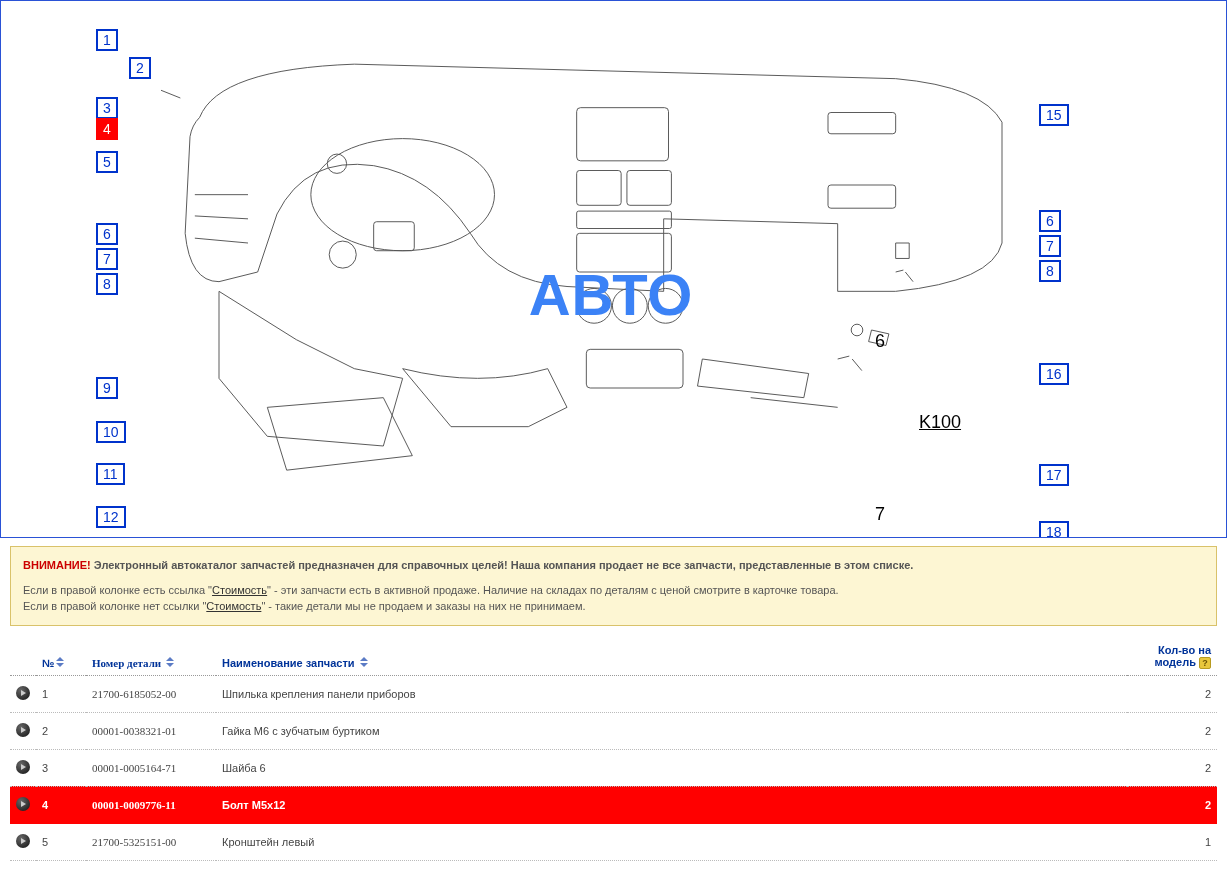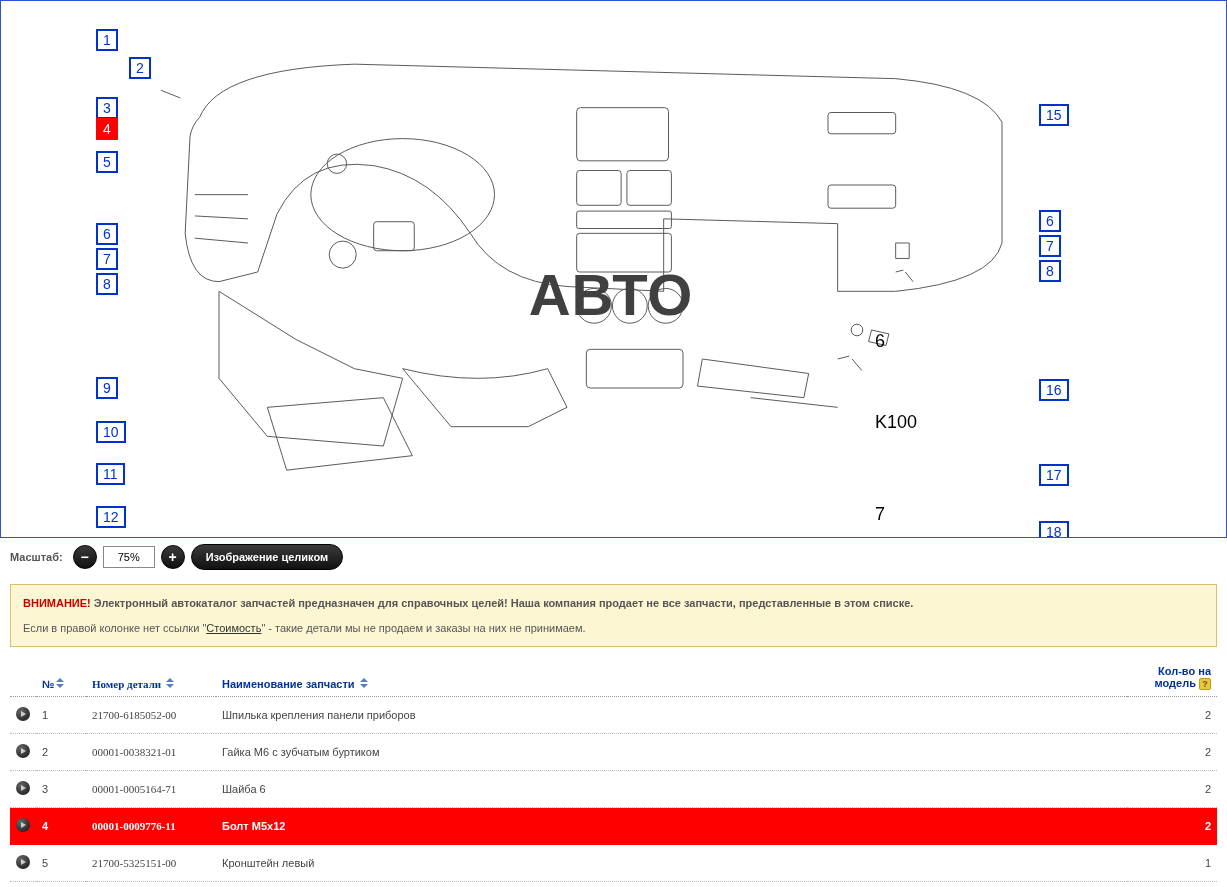--- a/index.html
+++ b/index.html
@@ -1,19 +1,19 @@
 <!DOCTYPE html>
 <html><head>
 <meta charset="utf-8">
 <style>
 * { box-sizing: border-box; margin: 0; padding: 0; }
 body { font-family: Verdana, Arial, sans-serif; font-size: 11px; color: #333; background: #fff; }
 .container { width: 1227px; }
 .diagram-area { position: relative; width: 1227px; height: 538px; border: 1px solid #2a52d6; background: #fff; overflow: hidden; }
-.watermark { position: absolute; left: 260px; top: 260px; width: 700px; font-size: 58px; font-family: Arial, sans-serif; font-weight: bold; color: #404040; text-align: center; letter-spacing: 1px; pointer-events: none; }
+.watermark { position: absolute; left: 260px; top: 260px; width: 700px; font-size: 58px; font-family: Arial, sans-serif; font-weight: bold; color: #3b82f6; text-align: center; letter-spacing: 1px; pointer-events: none; }
 .watermark .w1 { display: inline-block; }
 .watermark .w2 { display: inline-block; }
 .callout { position: absolute; border: 2px solid #0033cc; background: #fff; color: #0033cc; font-size: 14px; font-family: Arial; padding: 1px 5px; font-weight: normal; line-height: 16px; }
 .callout.selected { background: #ff0000; border-color: #ff0000; color: #fff; }
 .plain-label { position: absolute; color: #000; font-size: 18px; font-family: Arial; }
 .dashboard-outline { position: absolute; }
 .controls-row { padding: 6px 10px; display: flex; align-items: center; gap: 6px; }
 .controls-label { font-weight: bold; color: #555; font-size: 11px; margin-right: 4px; }
 .round-btn { width: 24px; height: 24px; border-radius: 12px; background: linear-gradient(#3a3a3a,#111); border: 1px solid #000; color: #fff; display: inline-flex; align-items: center; justify-content: center; font-size: 14px; font-weight: bold; cursor: pointer; }
 .zoom-input { width: 52px; height: 22px; border: 1px solid #888; text-align: center; font-size: 11px; }
@@ -90,43 +90,39 @@
         <div class="callout" style="left: 95px; top: 247px;">7</div>
         <div class="callout" style="left: 95px; top: 272px;">8</div>
         <div class="callout" style="left: 95px; top: 376px;">9</div>
         <div class="callout" style="left: 95px; top: 420px;">10</div>
         <div class="callout" style="left: 95px; top: 462px;">11</div>
         <div class="callout" style="left: 95px; top: 505px;">12</div>
         <div class="callout" style="left: 1038px; top: 103px;">15</div>
         <div class="callout" style="left: 1038px; top: 209px;">6</div>
         <div class="callout" style="left: 1038px; top: 234px;">7</div>
         <div class="callout" style="left: 1038px; top: 259px;">8</div>
-        <div class="callout" style="left: 1038px; top: 378px;">16</div>
+        <div class="callout" style="left: 1038px; top: 362px;">16</div>
         <div class="callout" style="left: 1038px; top: 463px;">17</div>
         <div class="callout" style="left: 1038px; top: 520px;">18</div>
         <div class="plain-label" style="left: 874px; top: 330px;">6</div>
-        <div class="plain-label" style="left: 874px; top: 411px;">K100</div>
+        <div class="plain-label" style="left: 918px; top: 411px; text-decoration: underline;">K100</div>
         <div class="plain-label" style="left: 874px; top: 503px;">7</div>
       </div>
   </div>
 
-  <div class="controls-row">
-    <span class="controls-label">Масштаб:</span>
-    <button class="round-btn">−</button>
-    <input class="zoom-input" type="text" value="75%" style="">
-    <button class="round-btn">+</button>
-    <button class="pill-btn">Изображение целиком</button>
-  </div>
 
   <div class="warning-box">
     <div>
       <span class="wtitle">ВНИМАНИЕ!</span>
       <b>Электронный автокаталог запчастей предназначен для справочных целей! Наша компания продает не все запчасти, представленные в этом списке.</b>
     </div>
     <div style="height:8px"></div>
+    <div>
+      <span>Если в правой колонке есть ссылка "</span><a href="#">Стоимость</a><span>" - эти запчасти есть в активной продаже. Наличие на складах по деталям с ценой смотрите в карточке товара.</span>
+    </div>
     <div>
       <span>Если в правой колонке нет ссылки "</span><a href="#">Стоимость</a><span>" - такие детали мы не продаем и заказы на них не принимаем.</span>
     </div>
   </div>
 
   <div class="table-wrap">
     <table class="parts-table">
       <thead>
         <tr>
           <th class="col-icon"></th>

